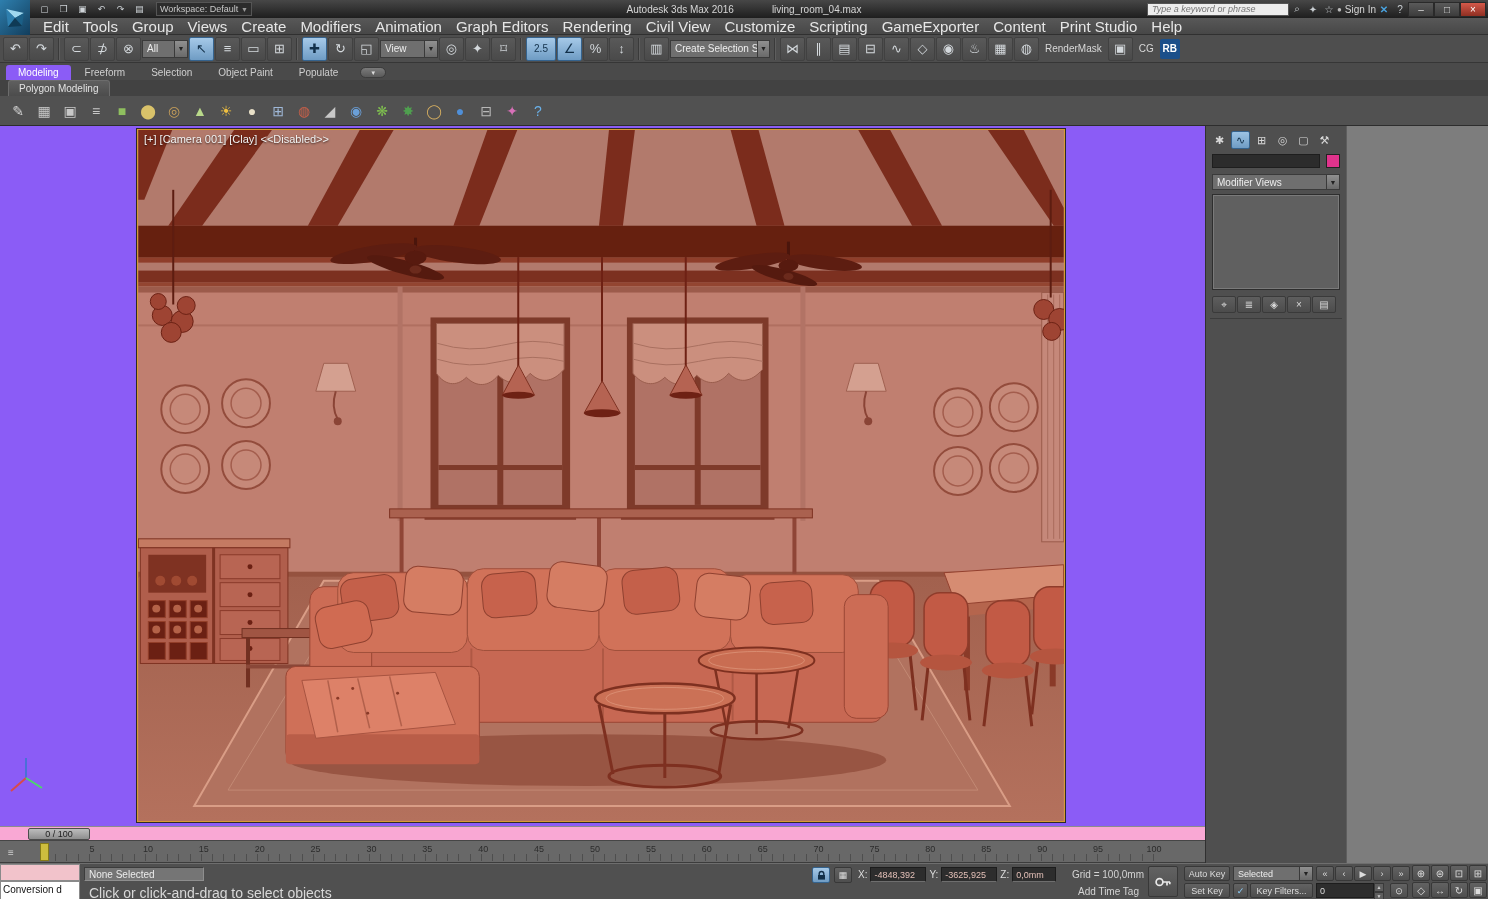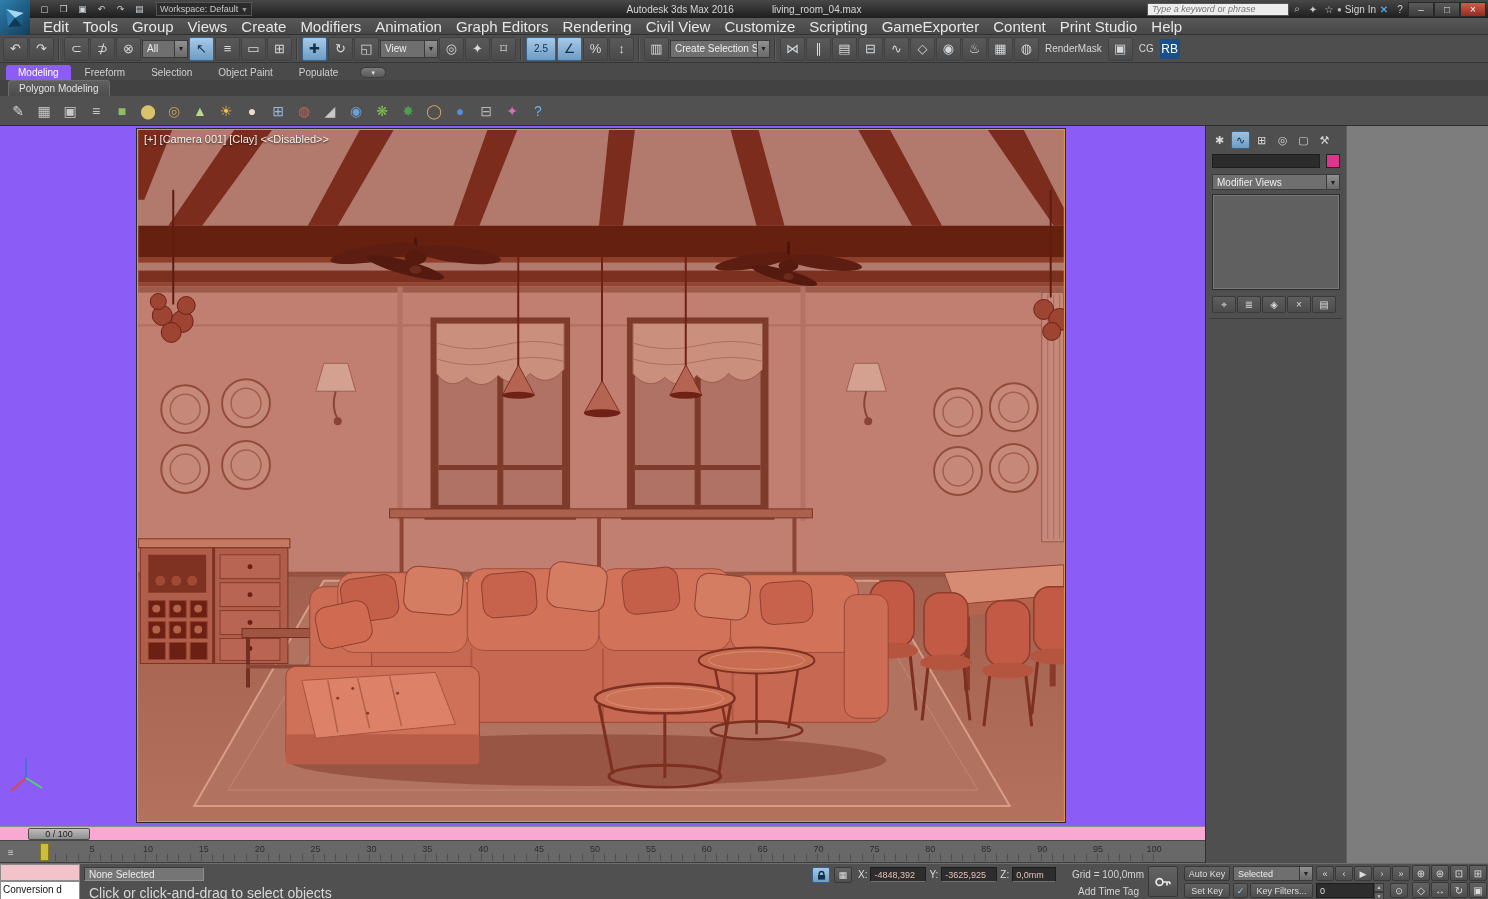--- a/index.html
+++ b/index.html
@@ -26,21 +26,21 @@
 .menu-item{padding:0 7px;font-size:15px;color:#e6e6e6}
 
 .toolbar{position:absolute;left:0;top:35px;width:1488px;height:28px;background:#4e4e4e;border-bottom:1px solid #363636;display:flex;align-items:center;padding:0 3px;gap:1px}
 .seg{display:flex;align-items:center;gap:1px}
 .sep{width:2px;height:22px;border-left:1px solid #3a3a3a;border-right:1px solid #5e5e5e;margin:0 3px}
 .tool24{width:25px;height:24px;display:flex;align-items:center;justify-content:center;font-size:13px;color:#d4d9dd;background:linear-gradient(#595959,#4a4a4a);border:1px solid #414141;border-radius:2px}
 .tool24.active{background:linear-gradient(#a6c9e8,#6f9cc4);border-color:#35638e;color:#12304a}
 .dd{height:18px;background:#6f6f6f;border:1px solid #3a3a3a;color:#eee;font-size:10px;display:flex;align-items:center;padding-left:4px}
 .dd .arr{margin-left:auto;width:13px;height:100%;background:linear-gradient(#909090,#6a6a6a);border-left:1px solid #3a3a3a;display:flex;align-items:center;justify-content:center;font-size:7px;color:#222}
 .tb-text{font-size:10px;color:#d8d8d8;padding:0 5px}
-.rb-badge{width:20px;height:20px;background:#1b4f8a;color:#fff;font-weight:normal;font-size:12px;display:flex;align-items:center;justify-content:center;border-radius:2px}
+.rb-badge{width:20px;height:20px;background:#1b4f8a;color:#fff;font-weight:bold;font-size:10px;display:flex;align-items:center;justify-content:center;border-radius:2px}
 
 .ribbontabs{position:absolute;left:0;top:63px;width:1488px;height:17px;background:#4a4a4a;display:flex;align-items:flex-end;padding-left:6px;gap:2px}
 .rtab{padding:2px 12px;font-size:10px;color:#cfcfcf;border-radius:3px 3px 0 0}
 .rtab.active{background:#8b5cf6;color:#fff}
 .roval{width:26px;height:11px;border-radius:6px;background:linear-gradient(#7a7a7a,#5a5a5a);border:1px solid #3c3c3c;margin:0 0 2px 8px;display:flex;align-items:center;justify-content:center;font-size:6px;color:#ddd}
 .subtabrow{position:absolute;left:0;top:80px;width:1488px;height:16px;background:#424242;display:flex;align-items:flex-end}
 .subtab{margin-left:8px;padding:2px 10px;font-size:10px;color:#e2e2e2;background:linear-gradient(#5f5f5f,#4c4c4c);border:1px solid #6c6c6c;border-bottom:none;border-radius:3px 3px 0 0}
 .ribbonrow{position:absolute;left:0;top:96px;width:1488px;height:30px;background:#515151;border-bottom:1px solid #2d2d2d;display:flex;align-items:center;padding-left:6px;gap:2px}
 .ribtn{width:24px;height:25px;display:flex;align-items:center;justify-content:center;font-size:14px;background:transparent;border:1px solid transparent;border-radius:2px}
 

